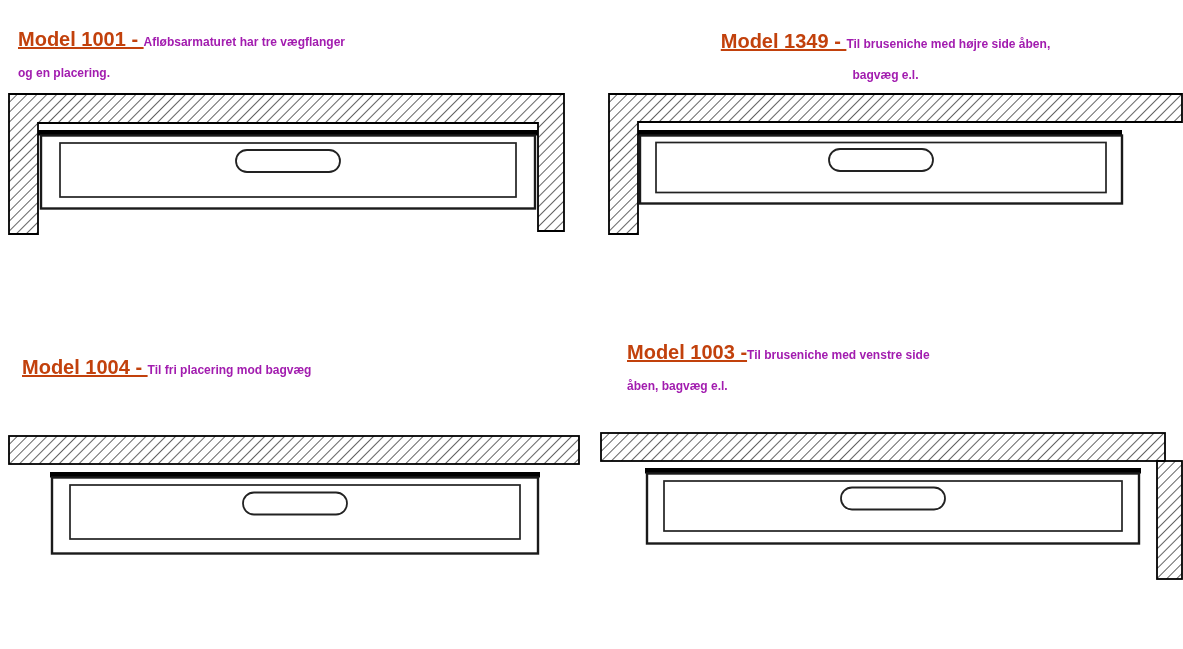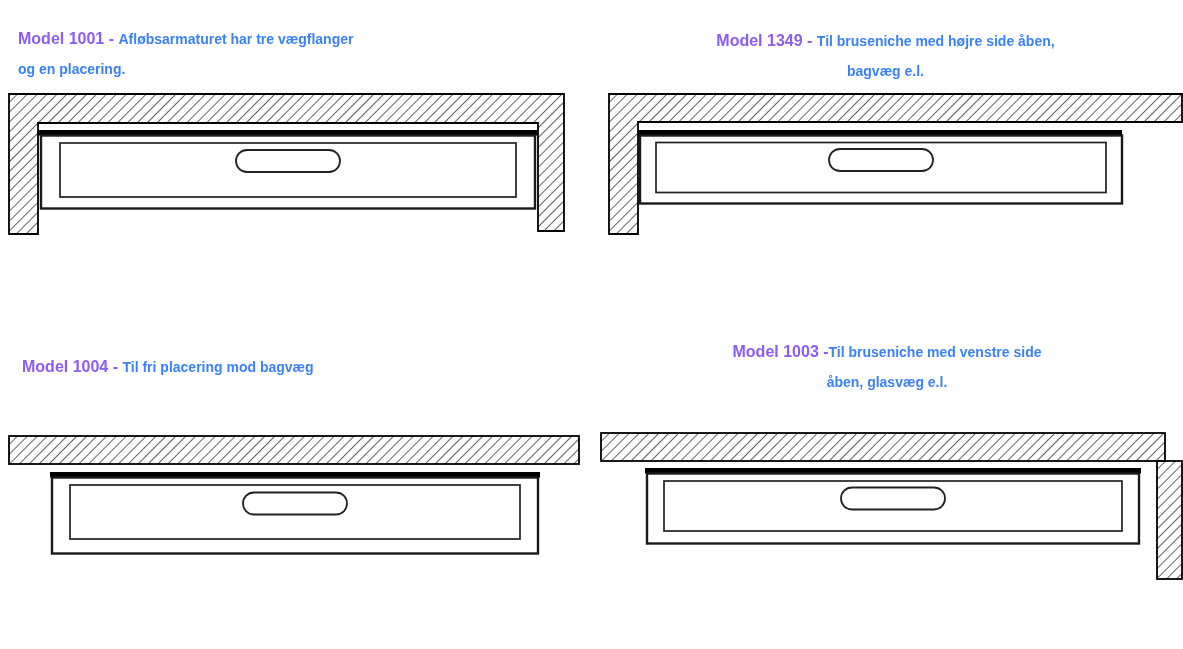--- a/index.html
+++ b/index.html
@@ -18,26 +18,27 @@
   }
   .title {
     position: absolute;
     font-weight: bold;
     color: #1c1c1c;
     line-height: 30px;
     white-space: nowrap;
   }
   .title.centered { text-align: center; }
   .model-name {
-    font-size: 16px;
-    color: #8b5cf6;
+    font-size: 20px;
+    color: #c2410c;
+    text-decoration: underline;
   }
   .desc {
-    font-size: 14px;
-    color: #3b82f6;
+    font-size: 12px;
+    color: #a21caf;
   }
   .diagram { position: absolute; display: block; }
 </style>
 </head>
 <body>
 
 <div class="canvas">
 
   <div class="title" style="left:18px; top:24px; width:545px;"><span class="model-name">Model 1001 - </span><span class="desc">Afløbsarmaturet har tre vægflanger</span><br><span class="desc">og en placering.</span></div>
 
@@ -77,21 +78,21 @@
         <line x1="0" y1="0" x2="0" y2="7" stroke="#2f2f2f" stroke-width="1.5"></line>
       </pattern>
     </defs>
     <rect x="1" y="1" width="570" height="28" fill="url(#hatch-c)" stroke="#000000" stroke-width="1.8"></rect>
     <rect x="42" y="37" width="490" height="5.5" fill="#000000"></rect>
     <rect x="44" y="42.5" width="486" height="76" fill="#ffffff" stroke="#1a1a1a" stroke-width="2.4"></rect>
     <rect x="62" y="50" width="450" height="54" fill="#ffffff" stroke="#222222" stroke-width="1.7"></rect>
     <rect x="235" y="57.5" width="104" height="22" rx="11" fill="#ffffff" stroke="#222222" stroke-width="1.8"></rect>
   </svg>
 
-  <div class="title" style="left:627px; top:337px; width:520px;text-align:center;"><span class="model-name">Model 1003 -</span><span class="desc">Til bruseniche med venstre side</span><br><span class="desc">åben, glasvæg e.l.</span></div>
+  <div class="title" style="left:627px; top:337px; width:520px;"><span class="model-name">Model 1003 -</span><span class="desc">Til bruseniche med venstre side</span><br><span class="desc">åben, bagvæg e.l.</span></div>
 
   <svg class="diagram" style="left:600px; top:432px;" width="583" height="148" viewBox="0 0 583 148">
     <defs>
       <pattern id="hatch-d" patternUnits="userSpaceOnUse" width="7" height="7" patternTransform="rotate(45)">
         <line x1="0" y1="0" x2="0" y2="7" stroke="#2f2f2f" stroke-width="1.5"></line>
       </pattern>
     </defs>
     <rect x="1" y="1" width="564" height="28" fill="url(#hatch-d)" stroke="#000000" stroke-width="1.8"></rect>
     <rect x="557" y="29" width="25" height="118" fill="url(#hatch-d)" stroke="#000000" stroke-width="1.8"></rect>
     <rect x="45" y="36" width="496" height="5.5" fill="#000000"></rect>

